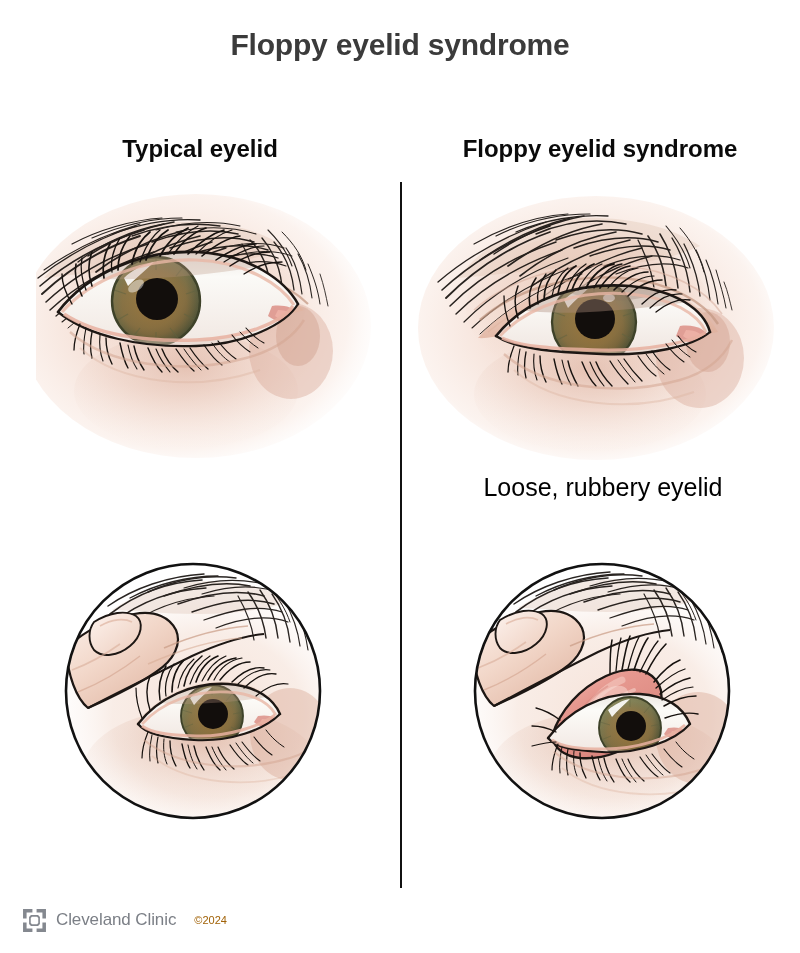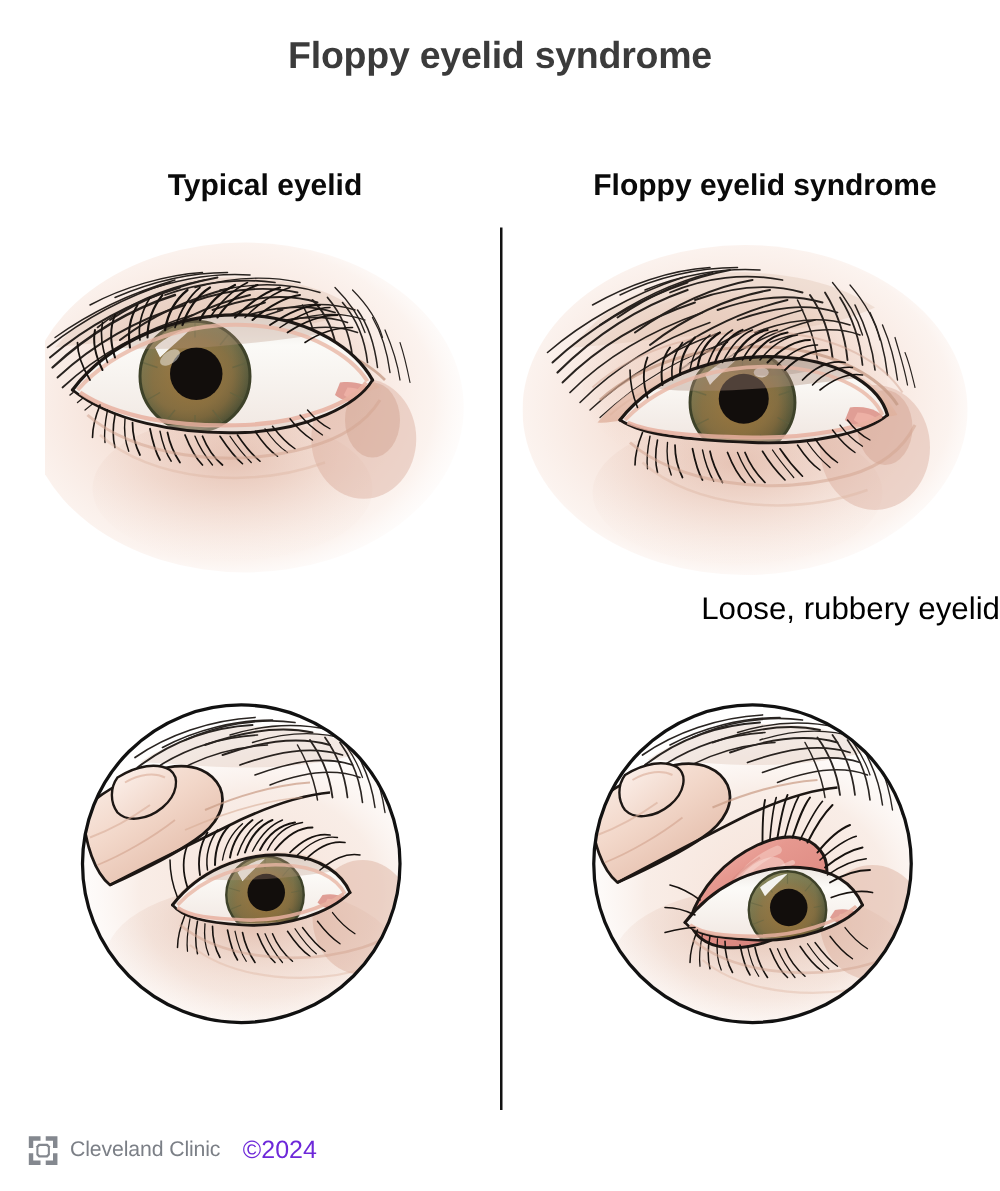--- a/index.html
+++ b/index.html
@@ -33,21 +33,20 @@
     letter-spacing: -0.2px;
   }
   .col-head {
     position: absolute;
     top: 135px;
     font-size: 24px;
     font-weight: 700;
     color: #0a0a0a;
     text-align: center;
     white-space: nowrap;
-    padding-left: 12px;
   }
   .col-head.left  { left: 0;   width: 400px; }
   .col-head.right { left: 400px; width: 400px; }
   .divider {
     position: absolute;
     left: 400px;
     top: 182px;
     width: 2px;
     height: 706px;
     background: #111111;
@@ -57,21 +56,20 @@
     font-size: 25px;
     font-weight: 400;
     color: #000000;
     text-align: center;
     line-height: 1.16;
   }
   .caption.loose {
     left: 406px;
     top: 473px;
     width: 394px;
-    text-align: right;
   }
   .caption.evert {
     left: 406px;
     top: 848px;
     width: 394px;
   }
   .art {
     position: absolute;
     display: block;
   }
@@ -93,23 +91,23 @@
     height: 25px;
     display: block;
   }
   .brand {
     font-size: 17px;
     font-weight: 400;
     color: #7b7f86;
     letter-spacing: -0.1px;
   }
   .copyright {
-    font-size: 20px;
+    font-size: 11px;
     font-weight: 400;
-    color: #6d28d9;
+    color: #a16207;
     margin-left: 9px;
   }
 </style>
 </head>
 <body>
 
 <div id="infographic">
 
   <div class="title">Floppy eyelid syndrome</div>
 

